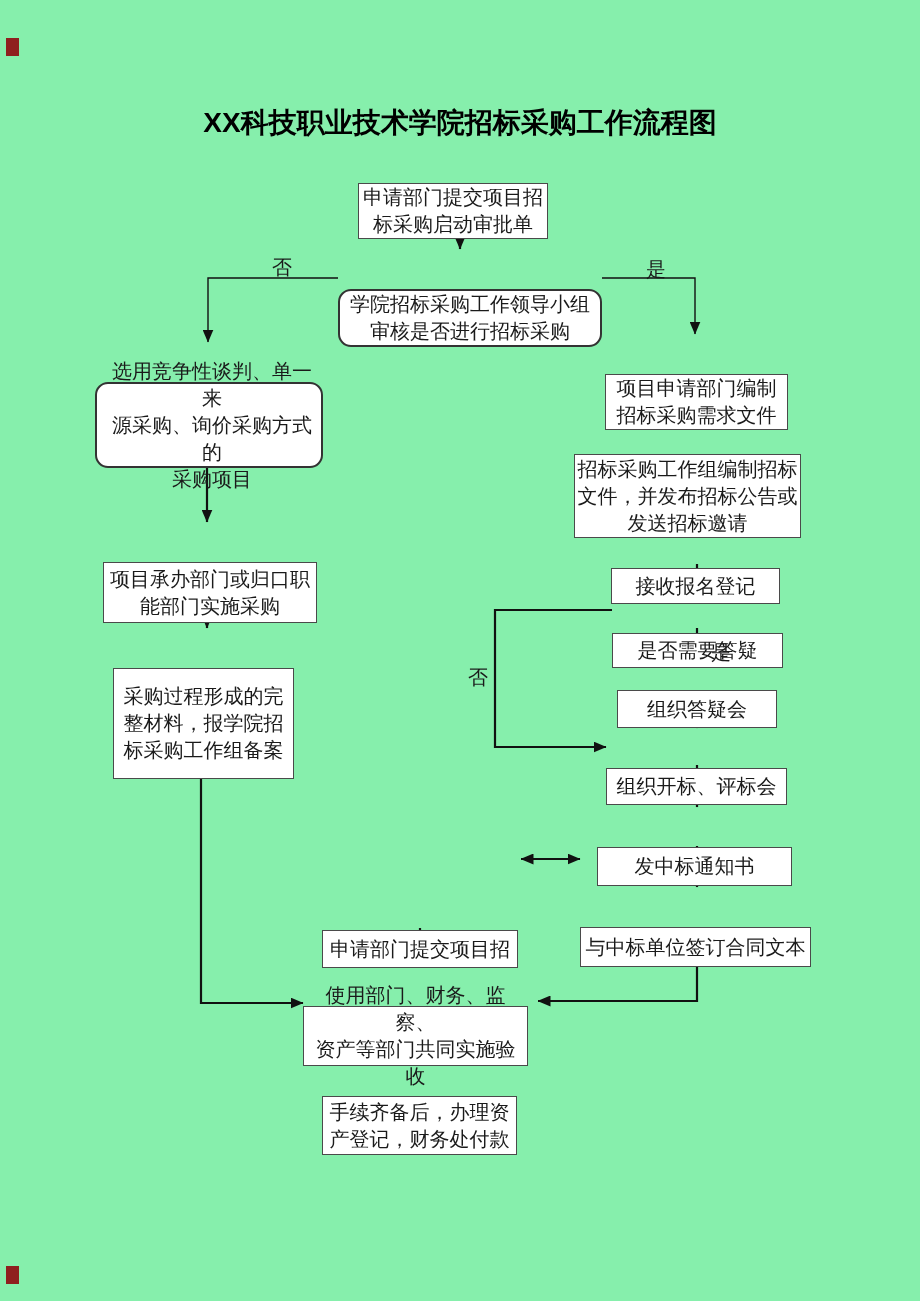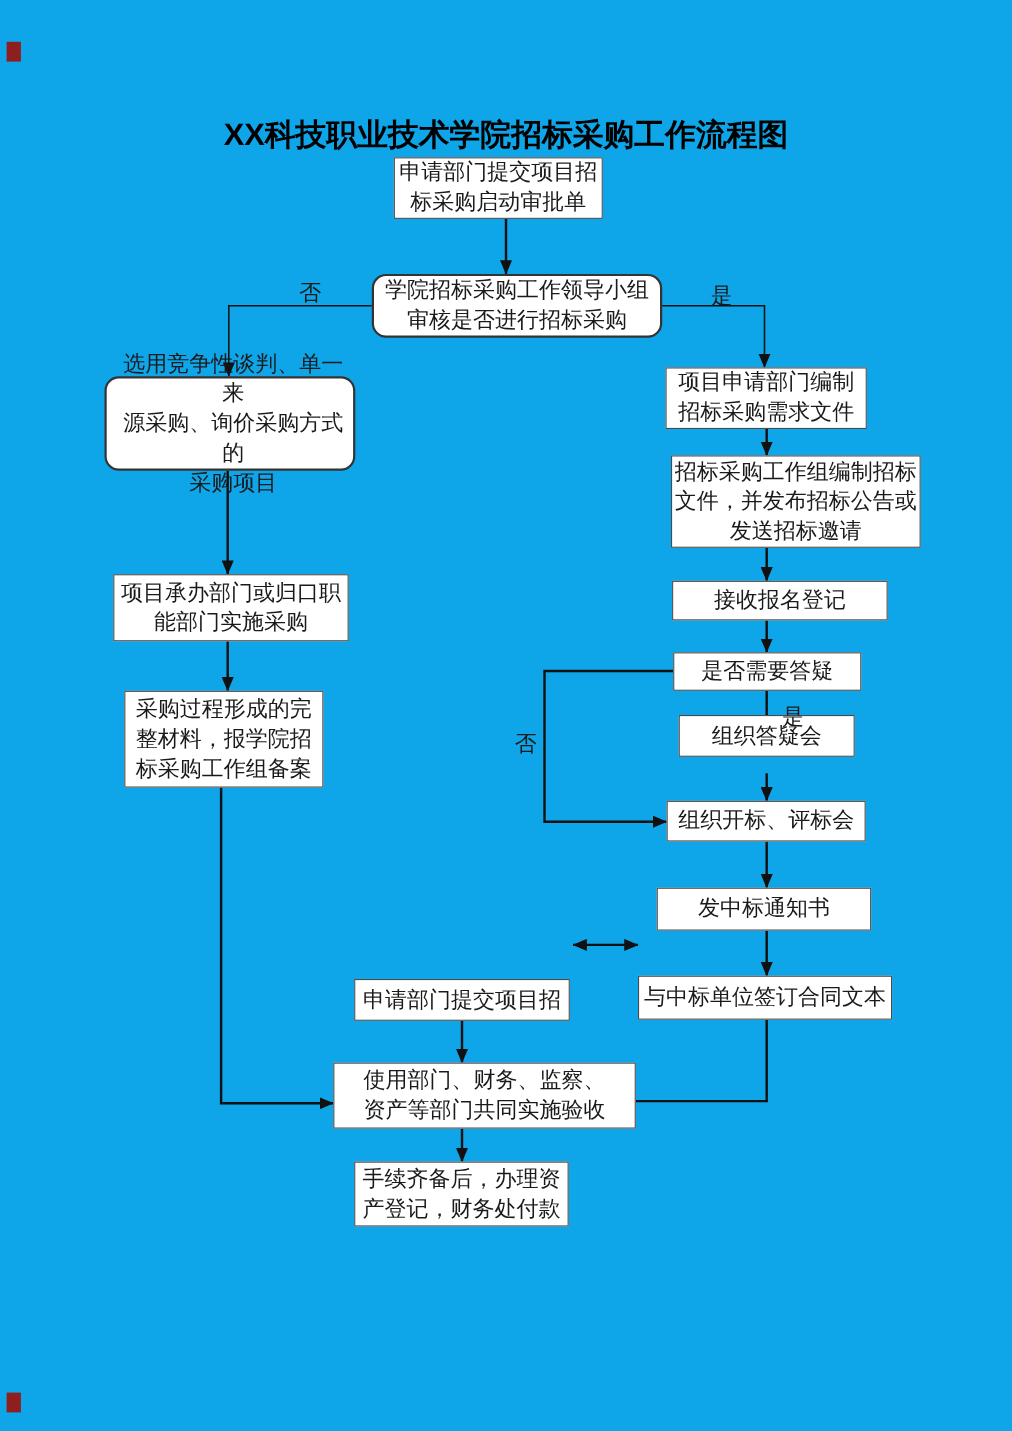--- a/index.html
+++ b/index.html
@@ -1,30 +1,31 @@
 <!DOCTYPE html>
 <html><head>
 <meta charset="utf-8">
 <style>
   html,body{margin:0;padding:0;background:#ffffff;}
   #canvas{
-    position:relative;width:920px;height:1301px;background:#0ea5e9;overflow:hidden;
+    position:relative;width:920px;height:1301px;background:#86efac;overflow:hidden;
     font-family:"Liberation Serif","DejaVu Serif",serif;color:#1a1a1a;
   }
   #page-title{
     position:absolute;left:0;right:0;top:104px;text-align:center;
     font-family:"Liberation Sans","DejaVu Sans",sans-serif;
     font-weight:700;font-size:28px;color:#000;letter-spacing:0px;
   }
   .node{
     position:absolute;box-sizing:border-box;background:#ffffff;
     border:1px solid #4a4a4a;
     display:flex;align-items:center;justify-content:center;
     text-align:center;font-size:20px;line-height:27px;white-space:pre-line;
     padding:1px 2px;
+    margin-top:40px;
   }
   .node.thick{border-width:2px;border-color:#333;border-radius:13px;}
   .node.leftalign{justify-content:flex-start;text-align:center;padding-left:8px;}
   .edge-label{
     position:absolute;font-size:20px;color:#1a1a1a;line-height:22px;
   }
   #edges{position:absolute;left:0;top:0;width:920px;height:1301px;}
   .red-mark{position:absolute;left:6px;width:13px;height:18px;background:#8f1f1f;}
   #red-mark-top{top:38px;}
   #red-mark-bottom{top:1266px;}
@@ -71,46 +72,46 @@
   <div class="node thick" style="left:338px;top:249px;width:264px;height:58px;">学院招标采购工作领导小组
 审核是否进行招标采购</div>
 
   <div class="node thick leftalign" style="left:95px;top:342px;width:228px;height:86px;">选用竞争性谈判、单一来
 源采购、询价采购方式的
 采购项目</div>
 
   <div class="node" style="left:103px;top:522px;width:214px;height:61px;">项目承办部门或归口职
 能部门实施采购</div>
 
-  <div class="node" style="left:113px;top:628px;width:181px;height:88px;">采购过程形成的完
+  <div class="node" style="left:113px;top:628px;width:181px;height:111px;">采购过程形成的完
 整材料，报学院招
 标采购工作组备案</div>
 
   <div class="node" style="left:605px;top:334px;width:183px;height:56px;font-family:Liberation Serif, serif;">项目申请部门编制
 招标采购需求文件</div>
 
-  <div class="node" style="left:610px;top:414px;width:227px;height:84px;">招标采购工作组编制招标
+  <div class="node" style="left:574px;top:414px;width:227px;height:84px;">招标采购工作组编制招标
 文件，并发布招标公告或
 发送招标邀请</div>
 
-  <div class="node" style="left:611px;top:528px;width:196px;height:36px;">接收报名登记</div>
+  <div class="node" style="left:611px;top:528px;width:169px;height:36px;">接收报名登记</div>
 
   <div class="node" style="left:612px;top:593px;width:171px;height:35px;">是否需要答疑</div>
 
   <div class="node" style="left:617px;top:650px;width:160px;height:38px;">组织答疑会</div>
 
   <div class="node" style="left:606px;top:728px;width:181px;height:37px;">组织开标、评标会</div>
 
   <div class="node" style="left:597px;top:807px;width:195px;height:39px;">发中标通知书</div>
 
   <div class="node" style="left:580px;top:887px;width:231px;height:40px;">与中标单位签订合同文本</div>
 
   <div class="node" style="left:322px;top:890px;width:196px;height:38px;">申请部门提交项目招</div>
 
-  <div class="node" style="left:303px;top:966px;width:275px;height:60px;">使用部门、财务、监察、
+  <div class="node" style="left:303px;top:966px;width:225px;height:60px;">使用部门、财务、监察、
 资产等部门共同实施验收</div>
 
   <div class="node" style="left:322px;top:1056px;width:195px;height:59px;">手续齐备后，办理资
 产登记，财务处付款</div>
 
   <span class="edge-label" style="left:272px;top:256px;">否</span>
   <span class="edge-label" style="left:646px;top:258px;">是</span>
   <span class="edge-label" style="left:711px;top:641px;">是</span>
   <span class="edge-label" style="left:468px;top:666px;">否</span>
 

